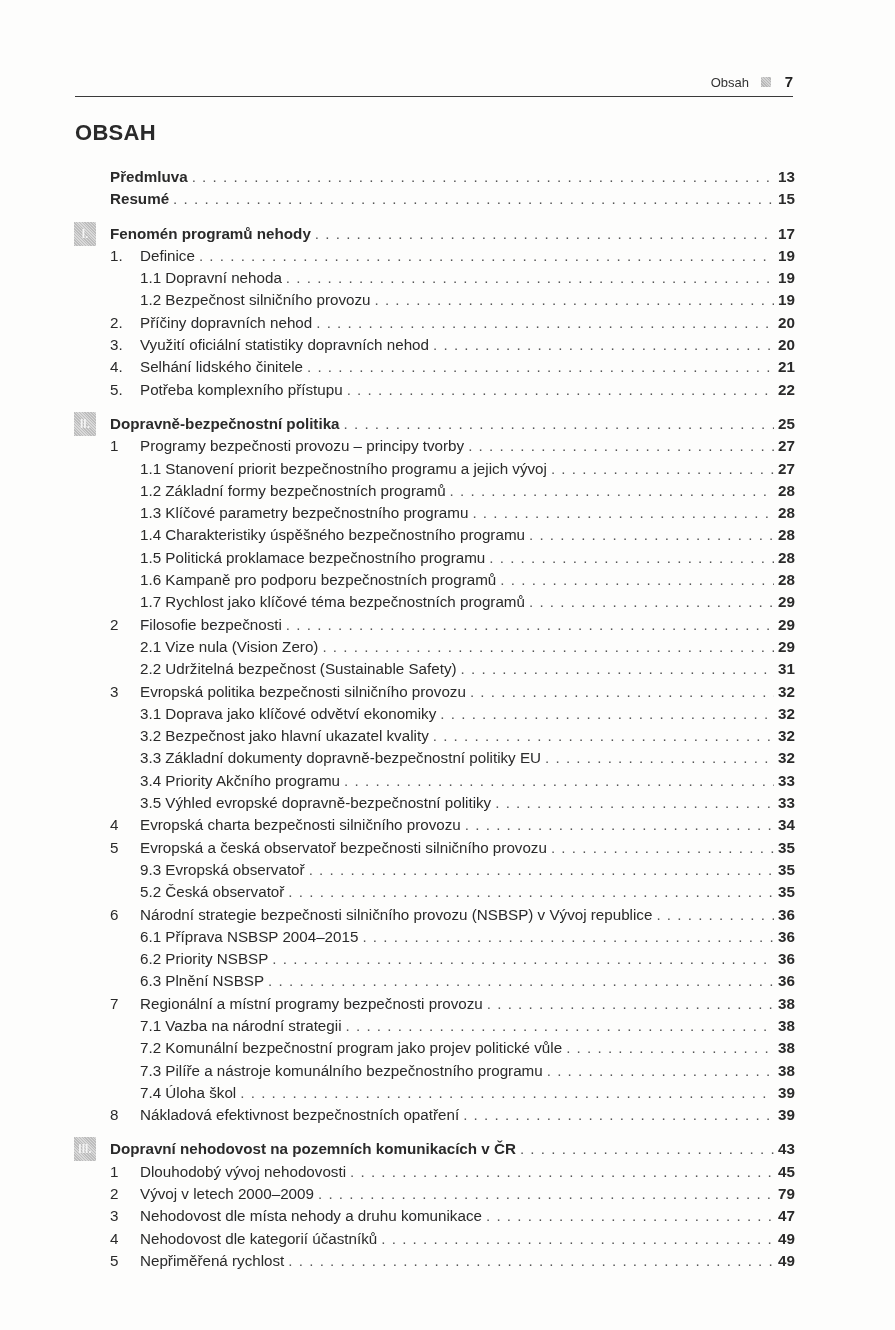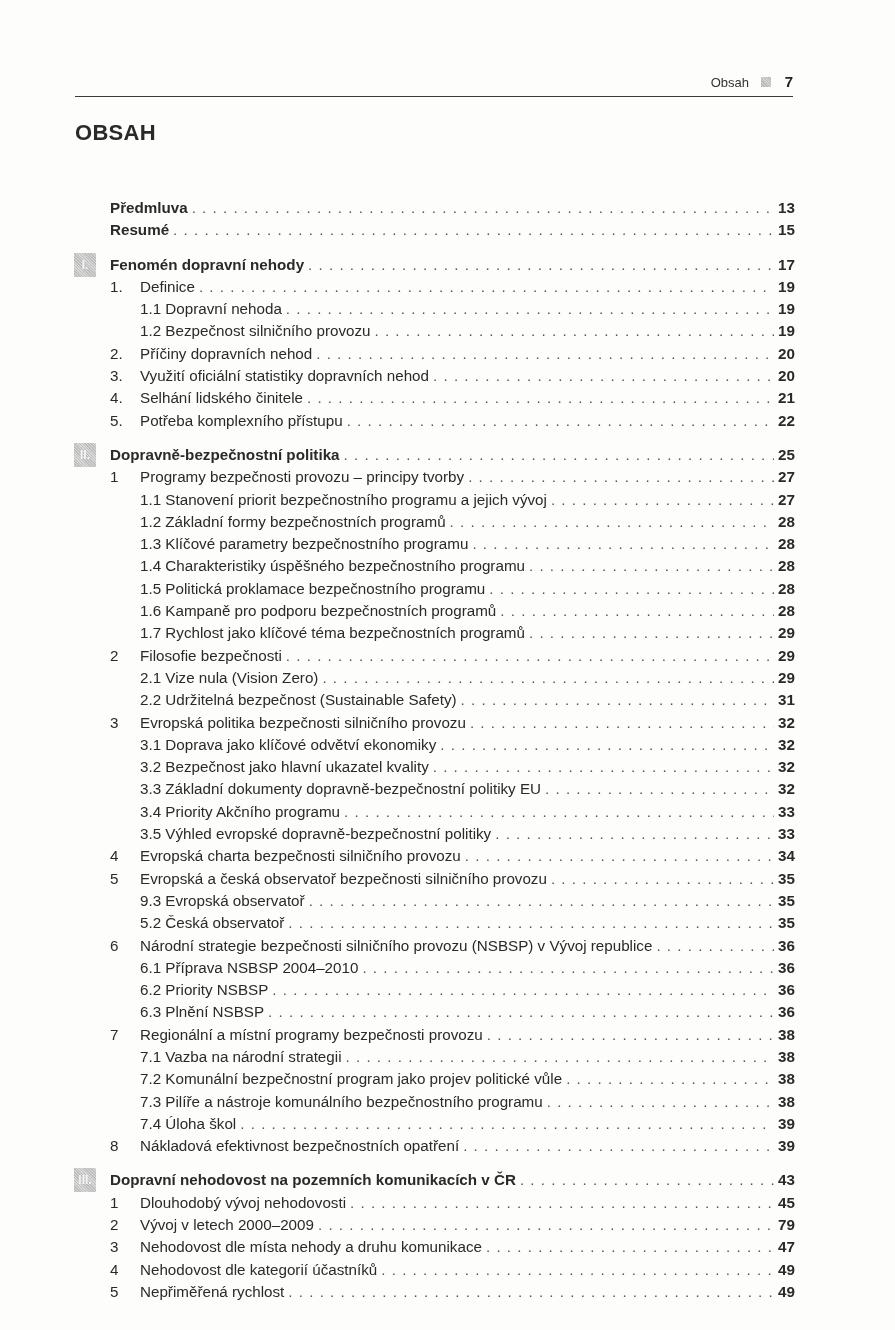--- a/index.html
+++ b/index.html
@@ -54,21 +54,20 @@
       font-size: 22px;
       font-weight: bold;
       letter-spacing: 0.3px;
       color: #2a2a2a;
     }
     .toc {
       position: absolute;
       left: 110px;
       top: 166px;
       width: 686px;
-      margin-top: 31px;
     }
     .row {
       position: relative;
       display: flex;
       align-items: baseline;
       height: 22.3px;
       font-size: 15.2px;
       line-height: 22.3px;
       white-space: nowrap;
     }
@@ -137,21 +136,21 @@
     <span class="page">13</span>
   </div>
   <div class="row bold">
     <span class="label">Resumé</span>
     <span class="leader"></span>
     <span class="page">15</span>
   </div>
   <div id="chapters">
       <div class="row bold gap">
         <span class="chapter-marker">I.</span>
-        <span class="label">Fenomén dopravní nehody</span>
+        <span class="label">Fenomén programů nehody</span>
         <span class="leader"></span>
         <span class="page">17</span>
       </div>
       <div class="row">
         <span class="num">1.</span>
         <span class="label">Definice</span>
         <span class="leader"></span>
         <span class="page">19</span>
       </div>
       <div class="row">
@@ -323,21 +322,21 @@
         <span class="page">35</span>
       </div>
       <div class="row">
         <span class="num">6</span>
         <span class="label">Národní strategie bezpečnosti silničního provozu (NSBSP) v Vývoj republice</span>
         <span class="leader"></span>
         <span class="page">36</span>
       </div>
       <div class="row">
         <span class="indent"></span>
-        <span class="label">6.1 Příprava NSBSP 2004–2010</span>
+        <span class="label">6.1 Příprava NSBSP 2004–2015</span>
         <span class="leader"></span>
         <span class="page">36</span>
       </div>
       <div class="row">
         <span class="indent"></span>
         <span class="label">6.2 Priority NSBSP</span>
         <span class="leader"></span>
         <span class="page">36</span>
       </div>
       <div class="row">

